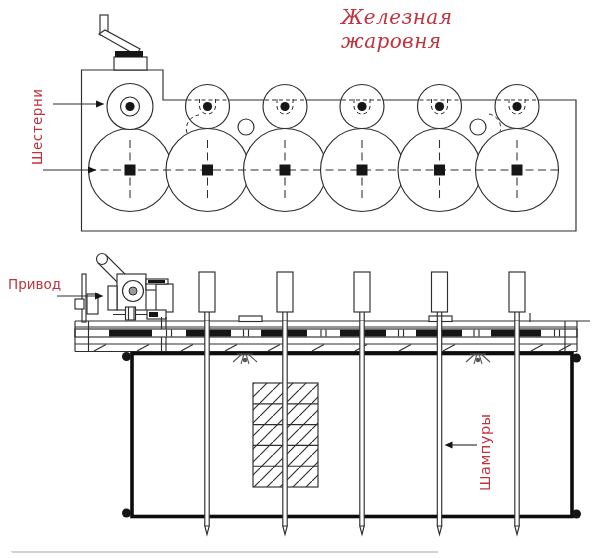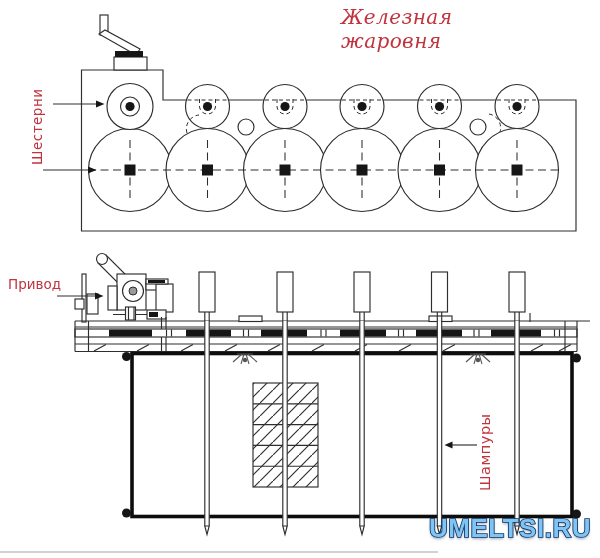--- a/index.html
+++ b/index.html
@@ -1,17 +1,17 @@
 <!DOCTYPE html>
 <html><head>
 <meta charset="utf-8">
 <style>
   html,body{margin:0;padding:0;background:#fff;}
   .stage{position:relative;width:600px;height:558px;background:#ffffff;overflow:hidden;
-         font-family:"DejaVu Sans",sans-serif;}
+         font-family:"DejaVu Sans",sans-serif;border-radius:29px;}
   svg{position:absolute;left:0;top:0;}
   .ln{stroke:#2e2e2e;stroke-width:1.15;fill:none;}
   .wf{fill:#ffffff;stroke:#2e2e2e;stroke-width:1.15;}
   .blk{fill:#161616;stroke:none;}
   .dash{stroke:#2e2e2e;stroke-width:1.05;stroke-dasharray:8 4.5;fill:none;}
   .dash2{stroke:#2e2e2e;stroke-width:1;stroke-dasharray:4 3;fill:none;}
   .thick{fill:#ffffff;stroke:#0d0d0d;stroke-width:3.6;}
   .claw{stroke:#555;stroke-width:1.05;fill:none;}
   .gray{stroke:#d2d2d2;stroke-width:2;fill:none;}
 
@@ -284,15 +284,14 @@
     </g>
 
     <line class="gray" x1="0" y1="552" x2="438" y2="552"></line>
   </g>
 </svg>
 
 <div class="red-label t-title">Железная жаровня</div>
 <div class="red-label t-vert t-gears">Шестерни</div>
 <div class="red-label t-drive">Привод</div>
 <div class="red-label t-vert t-skewers">Шампуры</div>
-<div class="watermark">UMELTSI.RU</div>
 
 </div>
 
 </body></html>

